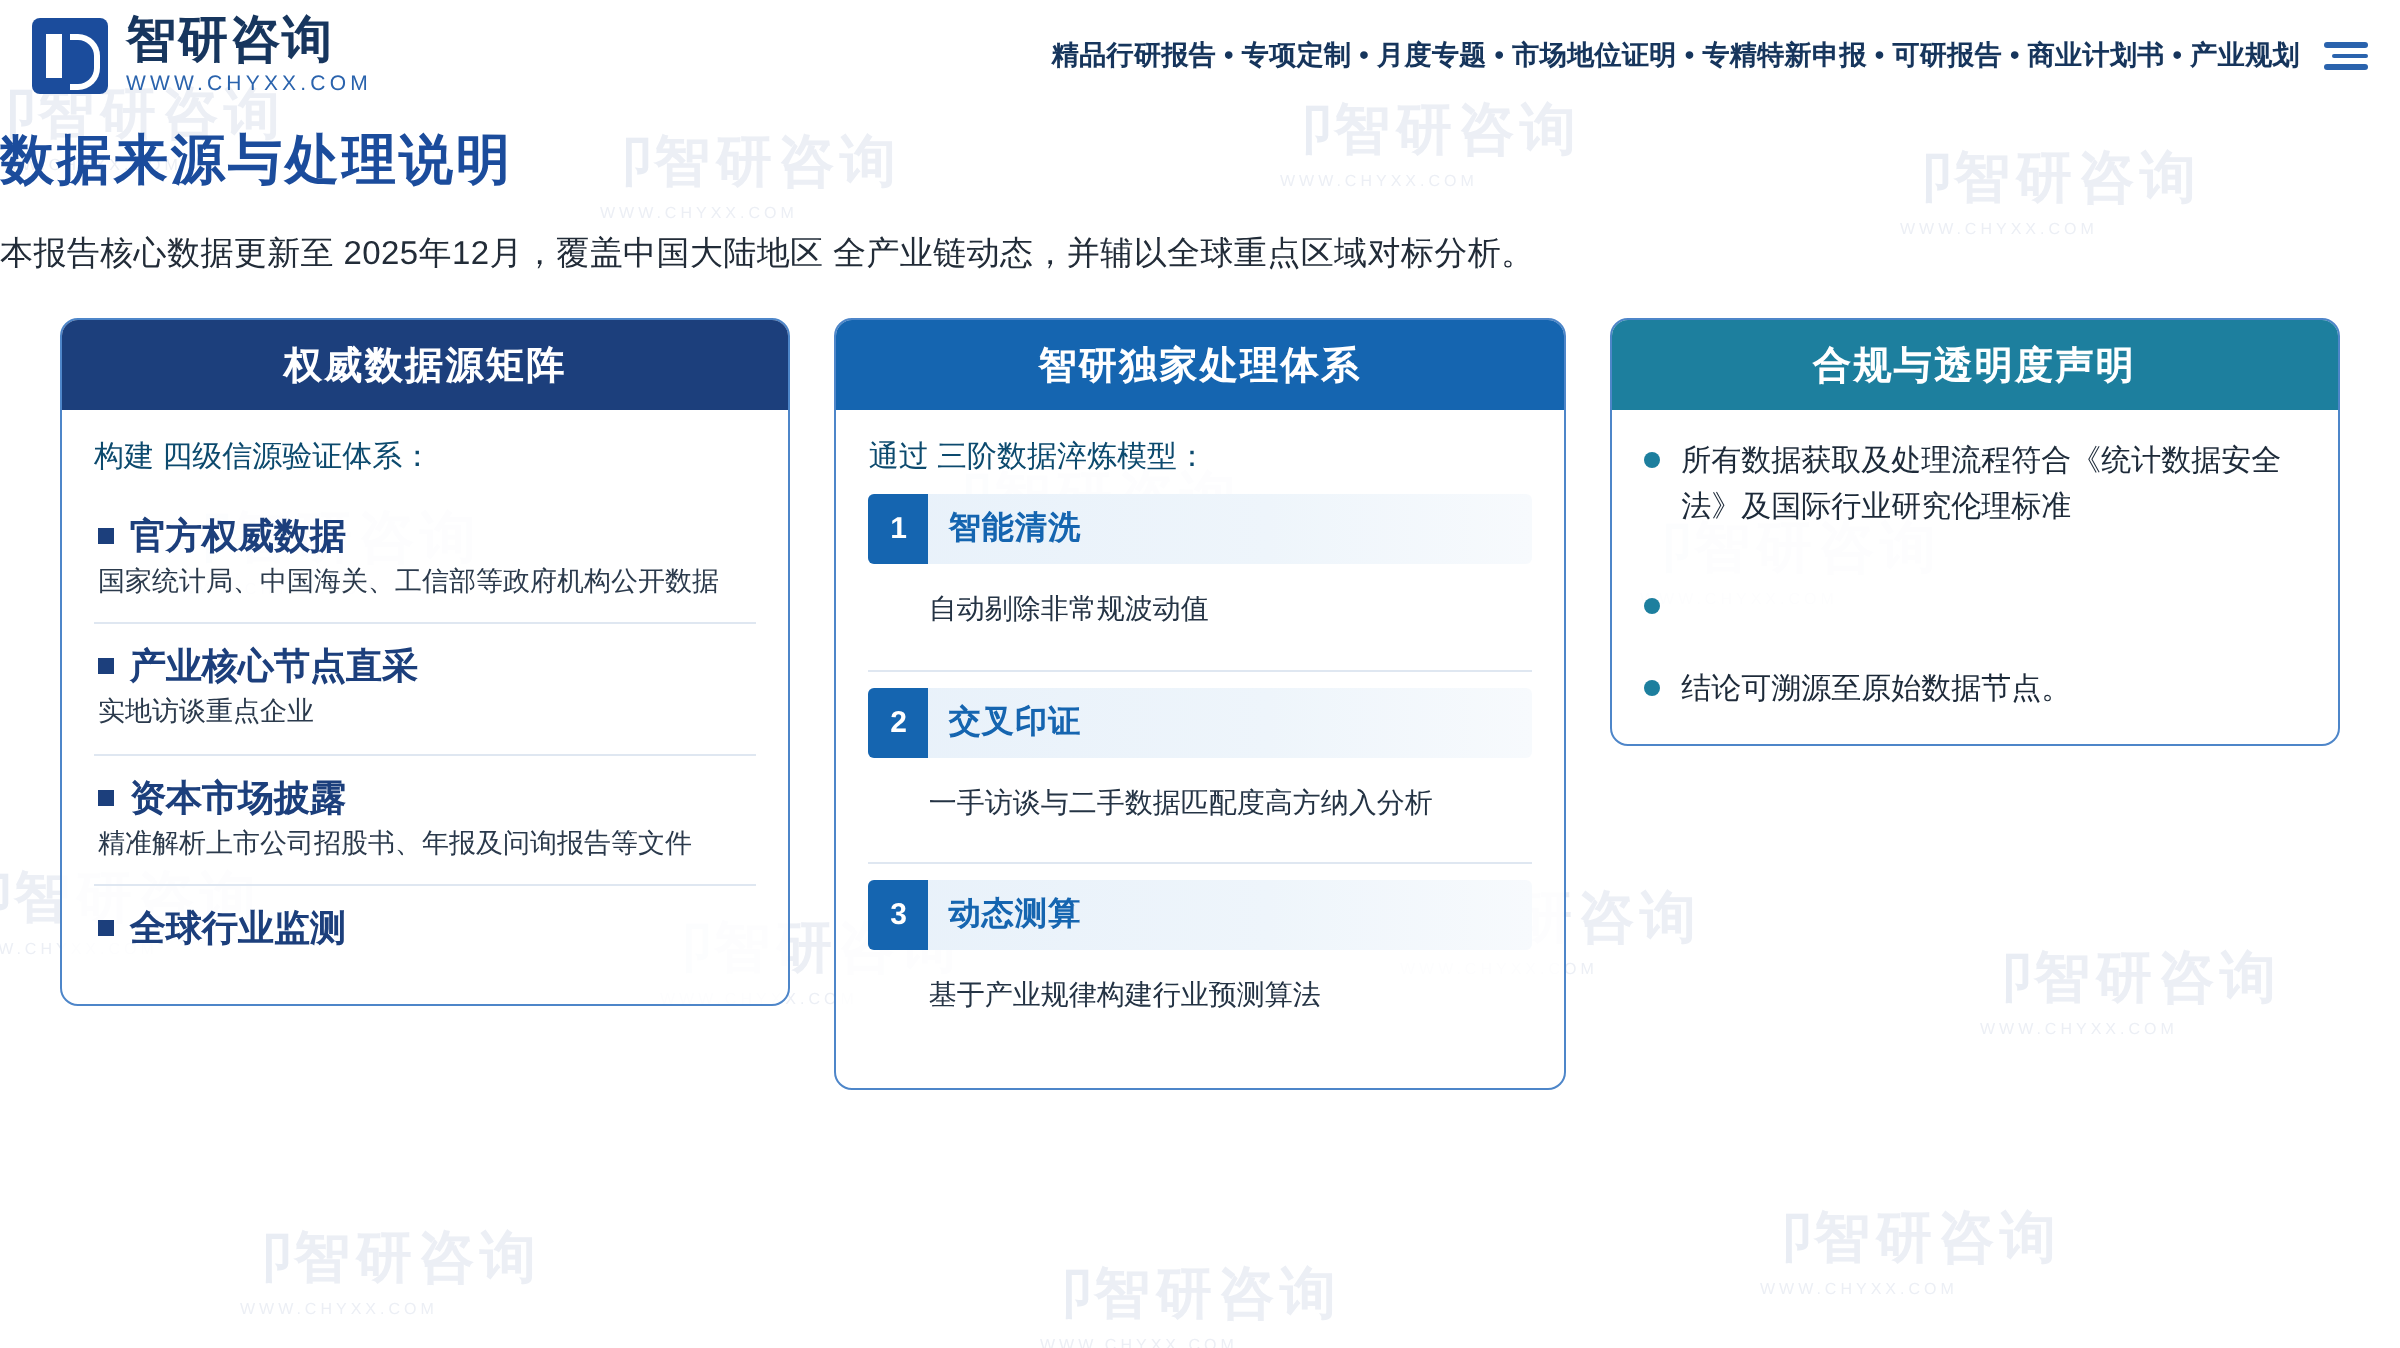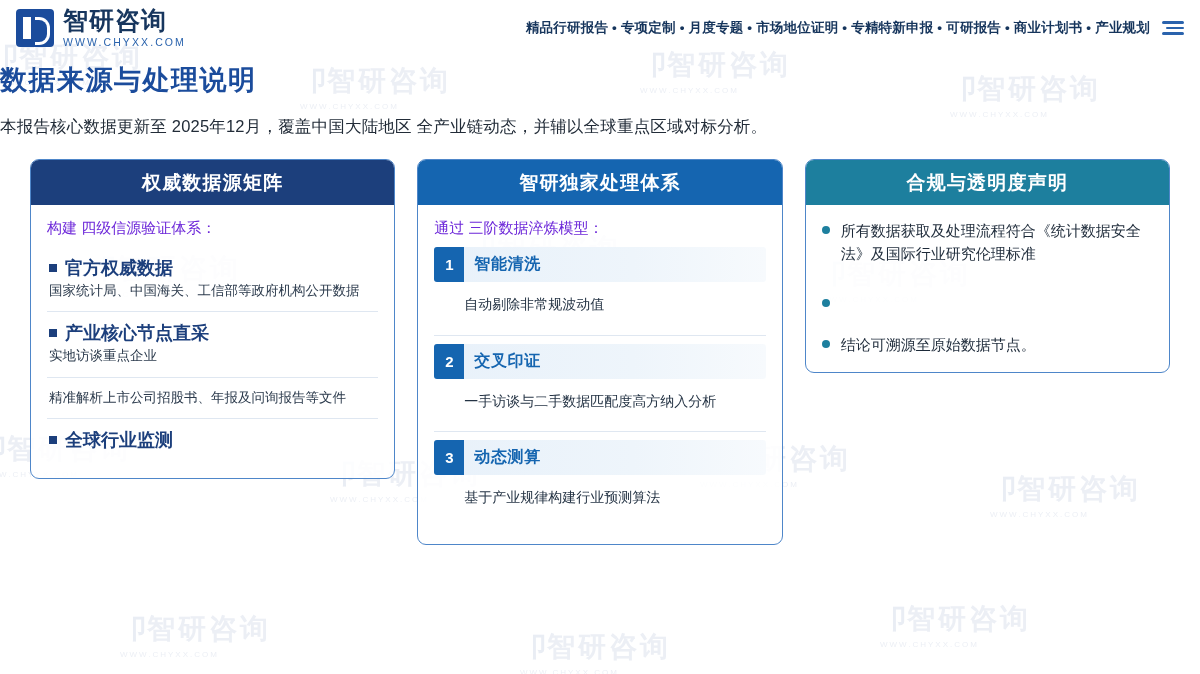--- a/index.html
+++ b/index.html
@@ -147,21 +147,21 @@
     letter-spacing: 1.2px;
     font-family: Liberation Mono, monospace;
   }
   .card-1 .card-head { background: #1c3f7c; }
   .card-2 .card-head { background: #1565b0; text-align: right; }
   .card-3 .card-head { background: #1d7f9e; }
   .card-body { padding: 14px 16px 16px 16px; }
 
   .card-lead {
     font-size: 15px;
-    color: #6d28d9;
+    color: #0c4a6e;
     margin-bottom: 9px;
   }
 
   
   .src-item { padding: 9px 2px 10px 2px; border-bottom: 1px solid #dfe7f1; }
   .src-item:last-child { border-bottom: none; }
   .src-title {
     font-size: 18px;
     font-weight: bold;
     color: #1c3f7c;
@@ -287,20 +287,24 @@
 
       <div class="src-item">
         <div class="src-title">
           <span class="sq"></span>
           <span>产业核心节点直采</span>
         </div>
         <div class="src-desc">实地访谈重点企业</div>
       </div>
 
       <div class="src-item">
+        <div class="src-title">
+          <span class="sq"></span>
+          <span>资本市场披露</span>
+        </div>
         <div class="src-desc">精准解析上市公司招股书、年报及问询报告等文件</div>
       </div>
 
       <div class="src-item">
         <div class="src-title">
           <span class="sq"></span>
           <span>全球行业监测</span>
         </div>
       </div>
     </div>

